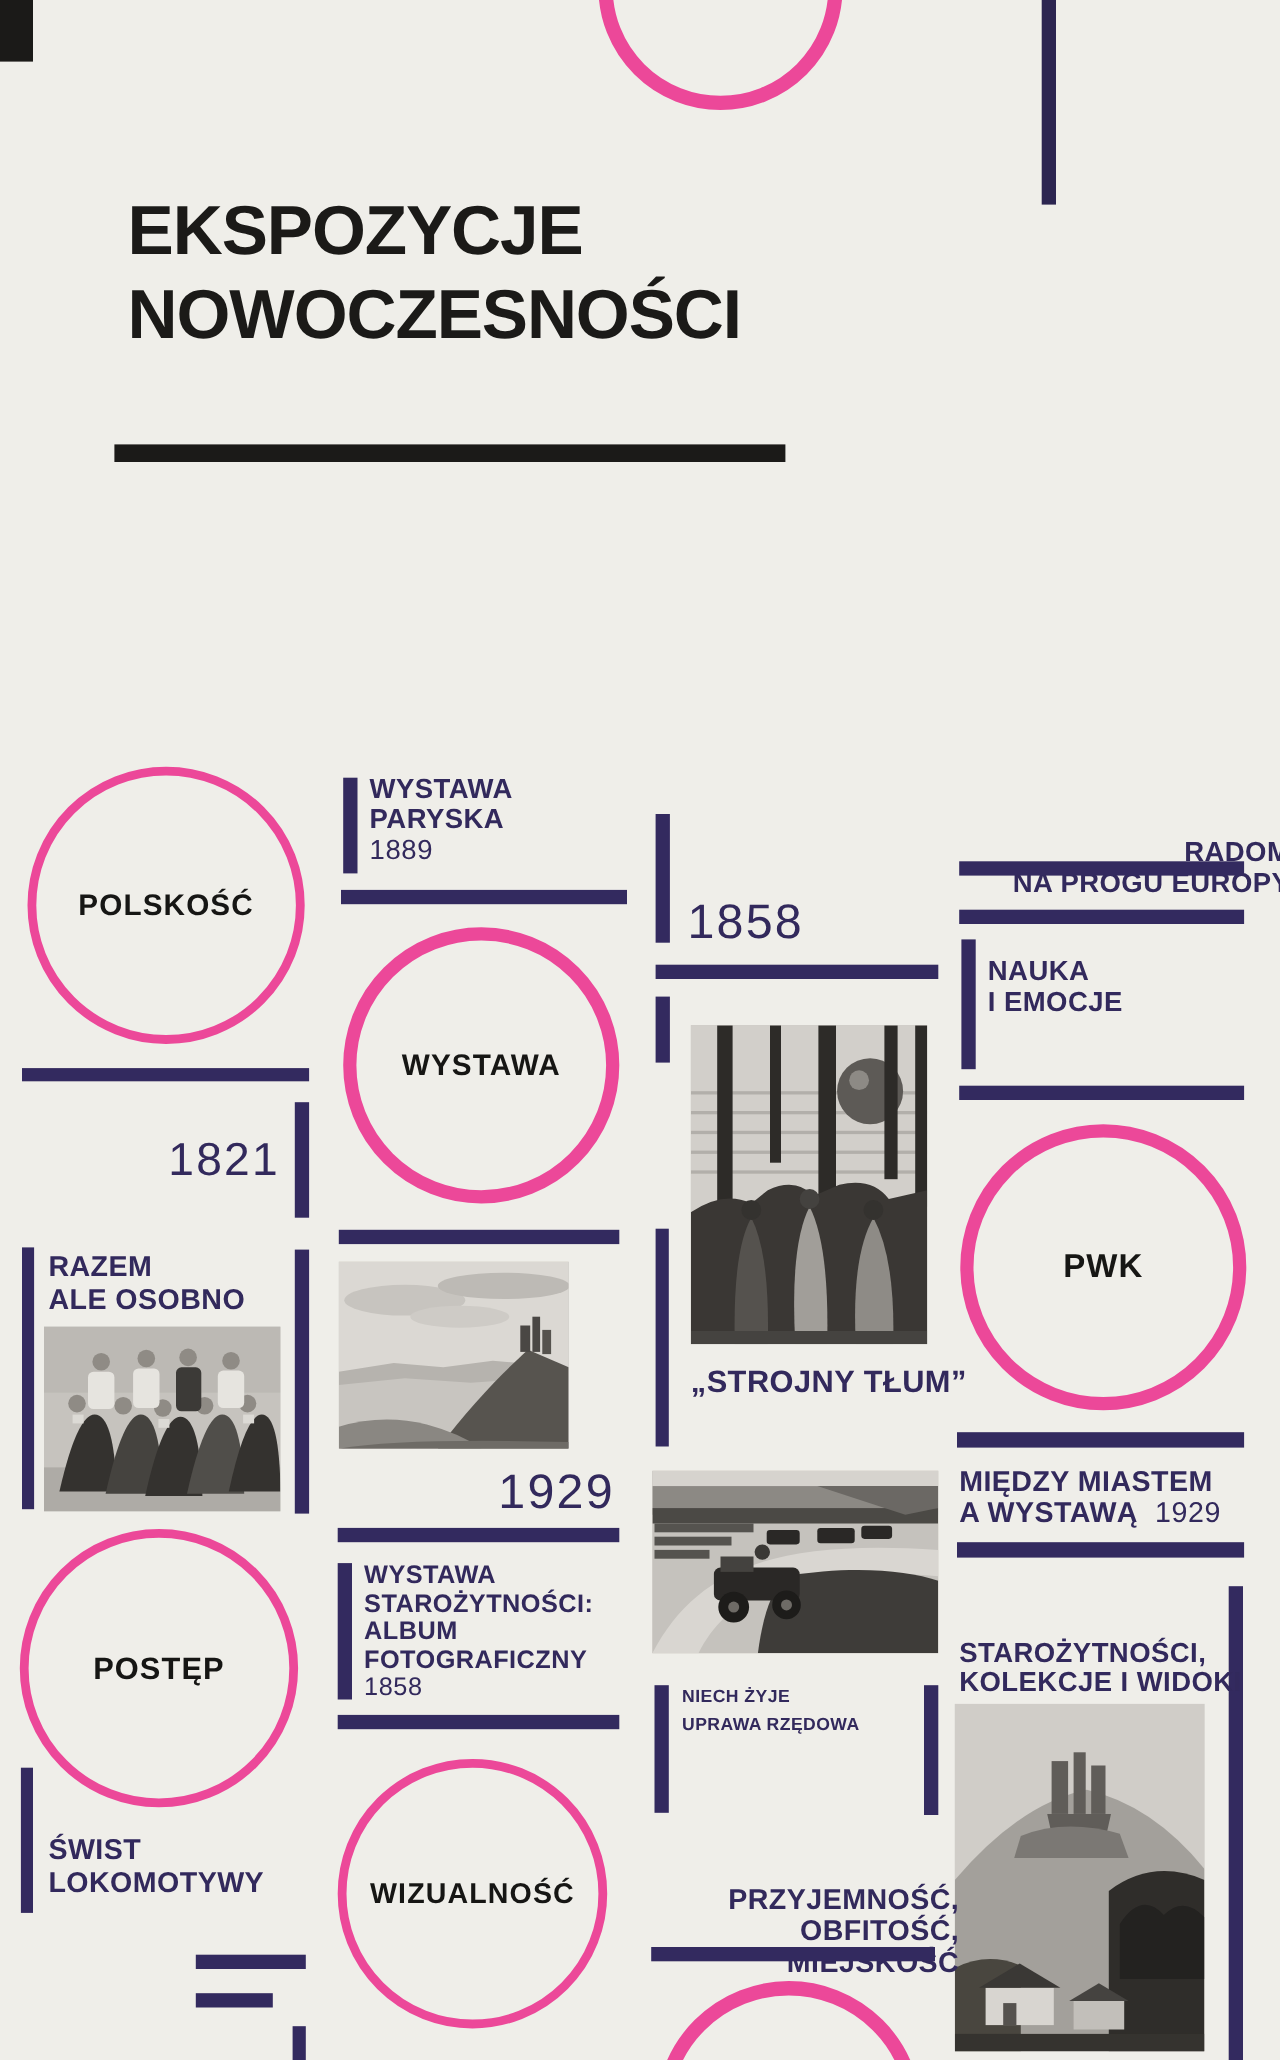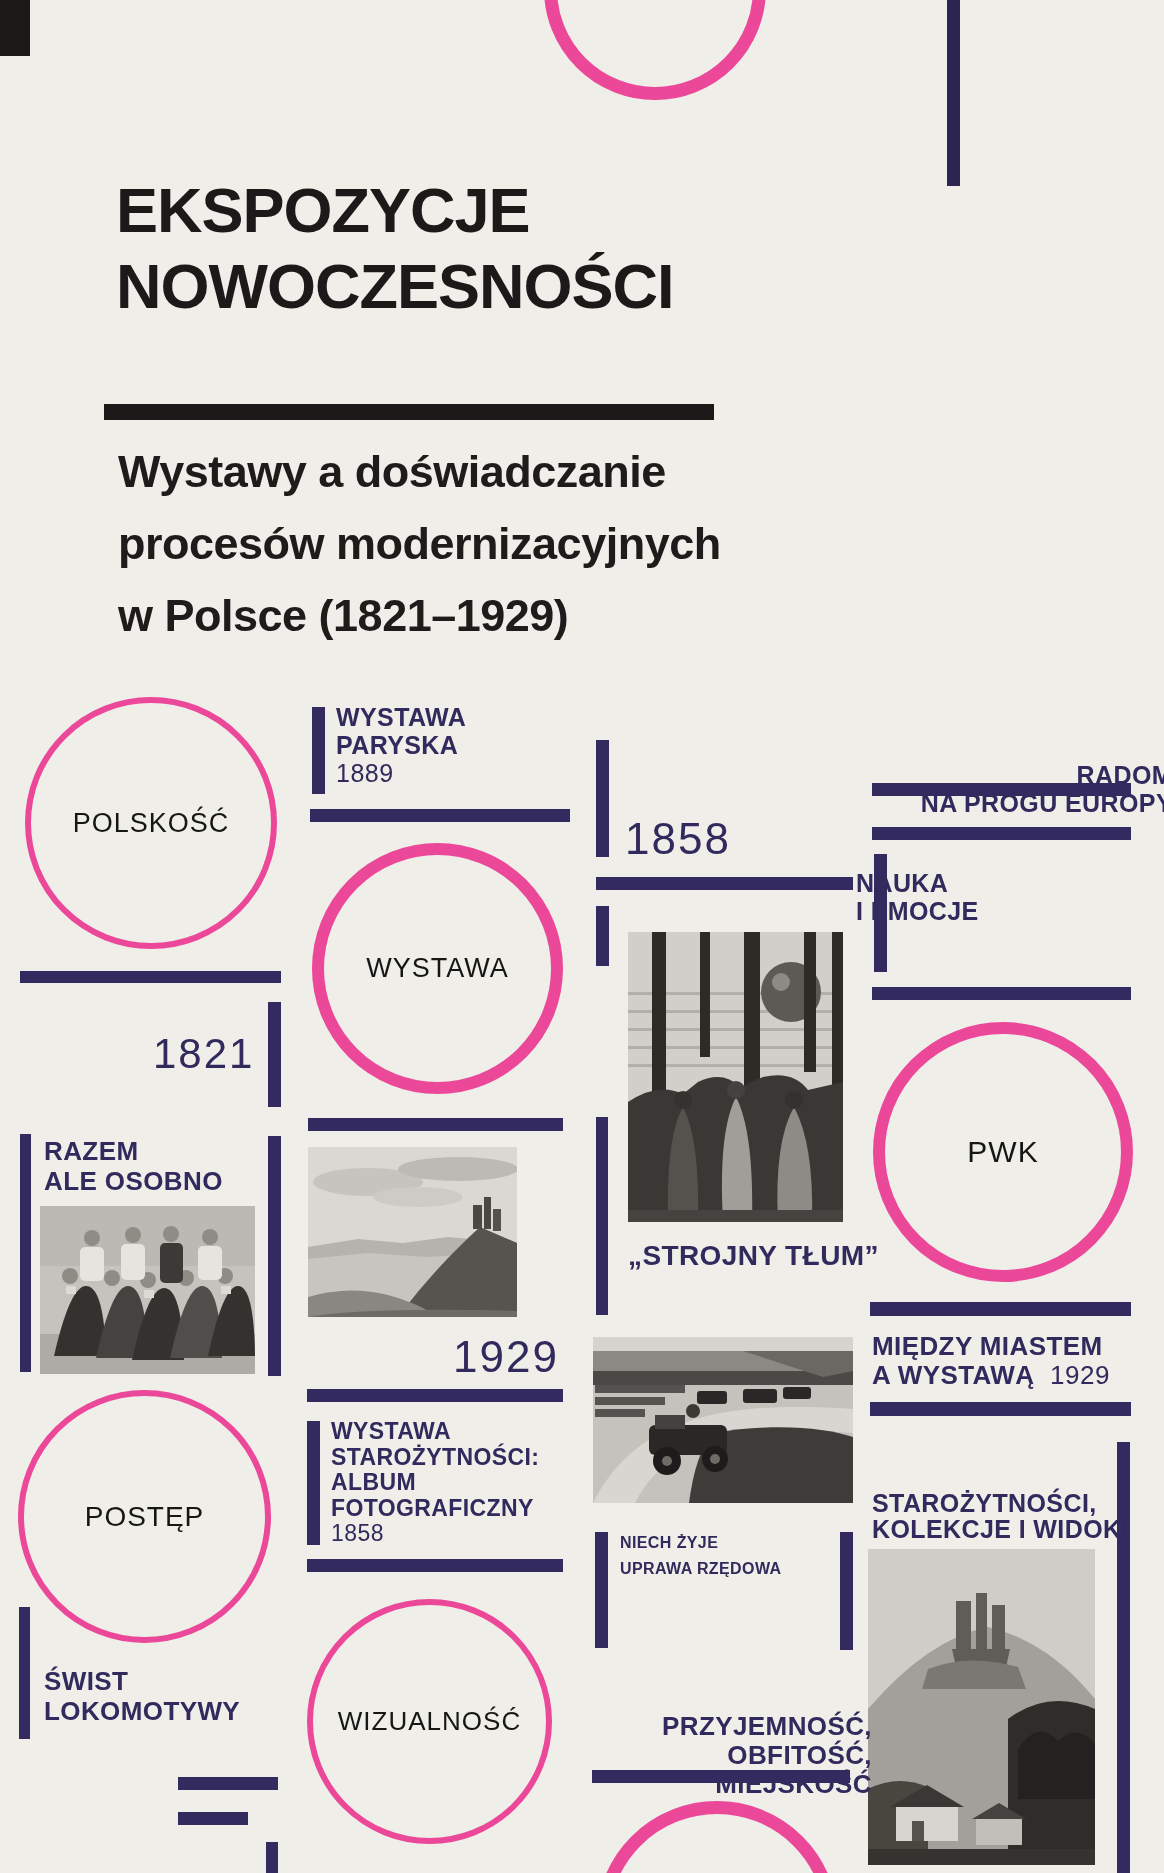--- a/index.html
+++ b/index.html
@@ -9,23 +9,23 @@
     background:#efeee9;
     overflow:hidden;
     font-family:"Liberation Sans",sans-serif;
     color:#1b1a18;
     margin:0 auto;
     padding-left:42px;
   }
   .bar{position:absolute;background:#332a5f;}
   .ink-bar{position:absolute;background:#1b1a18;}
   .circle{
-    position:absolute;border:6px solid #ec4899;border-radius:50%;
+    position:absolute;border:8px solid #ec4899;border-radius:50%;
     display:flex;align-items:center;justify-content:center;
-    font-weight:normal;color:#161614;letter-spacing:1px;text-align:center;
+    font-weight:bold;color:#161614;letter-spacing:1px;text-align:center;
     box-sizing:border-box;background:transparent;
   }
   .lbl{
     position:absolute;color:#32295c;font-weight:bold;
     font-size:25px;line-height:28px;letter-spacing:.4px;white-space:nowrap;
   }
   .lbl .yr{font-weight:normal;letter-spacing:.5px;}
   .year-big{
     position:absolute;color:#32295c;font-weight:normal;
     font-size:44px;letter-spacing:2px;white-space:nowrap;
@@ -51,25 +51,20 @@
 
   <div class="ink-bar" style="left:0;top:0;width:30px;height:56px;"></div>
   <div class="circle" style="left:544px;top:-122px;width:222px;height:222px;border-width:13px;"></div>
   <div class="bar" style="left:947px;top:0;width:13px;height:186px;background:#2c2550;"></div>
 
   <div class="title">
     <div>EKSPOZYCJE</div>
     <div>NOWOCZESNOŚCI</div>
   </div>
   <div class="ink-bar" style="left:104px;top:404px;width:610px;height:16px;"></div>
-  <div class="subtitle">
-    <div>Wystawy a doświadczanie</div>
-    <div>procesów modernizacyjnych</div>
-    <div>w Polsce (1821–1929)</div>
-  </div>
 
   <div class="circle" style="left:25px;top:697px;width:252px;height:252px;font-size:27px;">
     <span>POLSKOŚĆ</span>
   </div>
 
   <div class="bar" style="left:312px;top:707px;width:13px;height:87px;"></div>
   <div class="lbl" style="left:336px;top:703px;">
     <div>WYSTAWA</div>
     <div>PARYSKA</div>
     <div class="yr">1889</div>
@@ -77,21 +72,21 @@
   <div class="bar" style="left:310px;top:809px;width:260px;height:13px;"></div>
 
   <div class="lbl right-align" style="right:33px;top:715px;">
     <div>RADOM</div>
     <div>NA PROGU EUROPY</div>
   </div>
   <div class="bar" style="left:872px;top:783px;width:259px;height:13px;"></div>
   <div class="bar" style="left:872px;top:827px;width:259px;height:13px;"></div>
 
   <div class="bar" style="left:874px;top:854px;width:13px;height:118px;"></div>
-  <div class="lbl" style="left:856px;top:869px;">
+  <div class="lbl" style="left:898px;top:869px;">
     <div>NAUKA</div>
     <div>I EMOCJE</div>
   </div>
   <div class="bar" style="left:872px;top:987px;width:259px;height:13px;"></div>
 
   <div class="bar" style="left:596px;top:740px;width:13px;height:117px;"></div>
   <div class="year-big" style="left:625px;top:814px;">1858</div>
   <div class="bar" style="left:596px;top:877px;width:257px;height:13px;"></div>
   <div class="bar" style="left:596px;top:906px;width:13px;height:60px;"></div>
 

